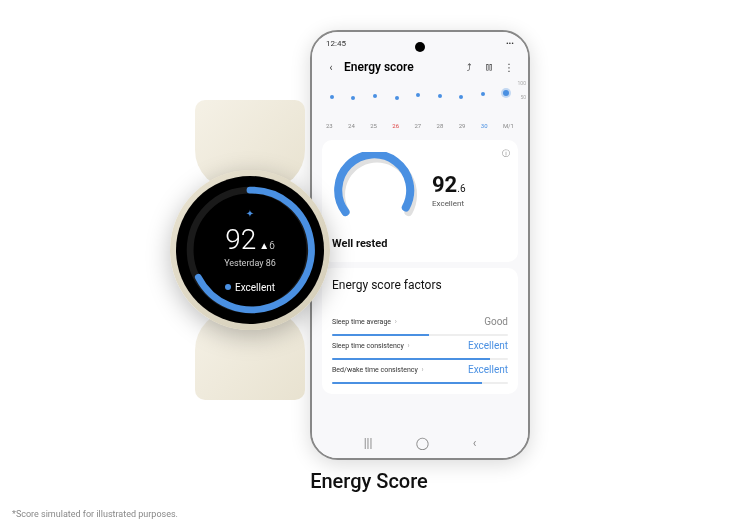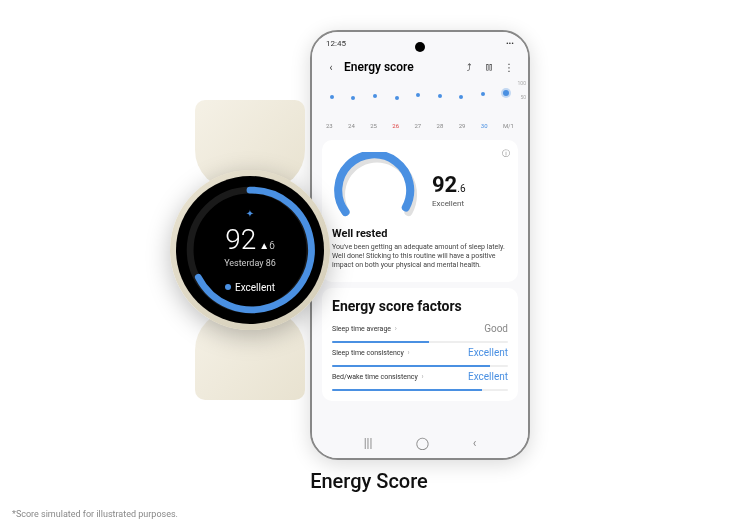--- a/index.html
+++ b/index.html
@@ -20,24 +20,24 @@
 .chart-dates span:nth-child(8){color:#4a90e2}
 .gauge-section{background:#fff;margin:6px 10px;border-radius:10px;padding:12px 10px;position:relative}
 .info-icon{position:absolute;top:8px;right:8px;font-size:8px;color:#888}
 .gauge-wrap{display:flex;align-items:center;gap:10px}
 .gauge{position:relative;width:90px;height:75px}
 .gauge svg{width:100%;height:100%}
 .gauge-score{text-align:left}
 .gauge-score .big{font-size:22px;font-weight:700;color:#111}
 .gauge-score .small{font-size:10px;color:#111}
 .gauge-score .label{font-size:8px;color:#555;margin-top:2px}
-.well-title{font-size:11px;font-weight:700;color:#111}
+.well-title{font-size:11px;font-weight:700;margin-top:10px;color:#111}
 .well-desc{font-size:7px;color:#444;line-height:1.3;margin-top:3px}
 .factors{background:#fff;margin:6px 10px;border-radius:10px;padding:10px}
-.factors-title{font-size:14px;font-weight:700;color:#111;margin-bottom:5px}
+.factors-title{font-size:12px;font-weight:400;color:#111;margin-bottom:20px}
 .factor-row{display:flex;justify-content:space-between;align-items:center;font-size:7px;padding:4px 0;border-top:1px solid #eee}
 .factor-row:first-of-type{border-top:none}
 .factor-name{color:#333}
 .factor-name .chev{color:#aaa;margin-left:2px}
 .factor-val{font-size:10px}
 .factor-val.good{color:#888}
 .factor-val.exc{color:#4a90e2}
 .factor-bar{height:2px;background:#eee;margin-top:3px;border-radius:2px;overflow:hidden}
 .factor-bar-fill{height:100%;background:#4a90e2}
 .nav-bar{position:absolute;bottom:4px;left:0;right:0;display:flex;justify-content:space-around;padding:4px 30px;font-size:12px;color:#888}
@@ -114,21 +114,20 @@
               <path d="M 15 65 A 40 40 0 1 1 85 65" fill="none" stroke="#e0e0e0" stroke-width="9" stroke-linecap="round"></path>
               <path d="M 15 65 A 40 40 0 1 1 82 60" fill="none" stroke="#4a90e2" stroke-width="9" stroke-linecap="round"></path>
             </svg>
           </div>
           <div class="gauge-score">
             <span class="big">92</span><span class="small">.6</span>
             <div class="label">Excellent</div>
           </div>
         </div>
         <div class="well-title">Well rested</div>
-        <div class="well-desc">You've been getting an adequate amount of sleep lately. Well done! Sticking to this routine will have a positive impact on both your physical and mental health.</div>
       </div>
 
       <div class="factors">
         <div class="factors-title">Energy score factors</div>
         <div id="factors-list">
             <div>
               <div class="factor-row">
                 <span class="factor-name">Sleep time average <span class="chev">›</span></span>
                 <span class="factor-val good">Good</span>
               </div>

